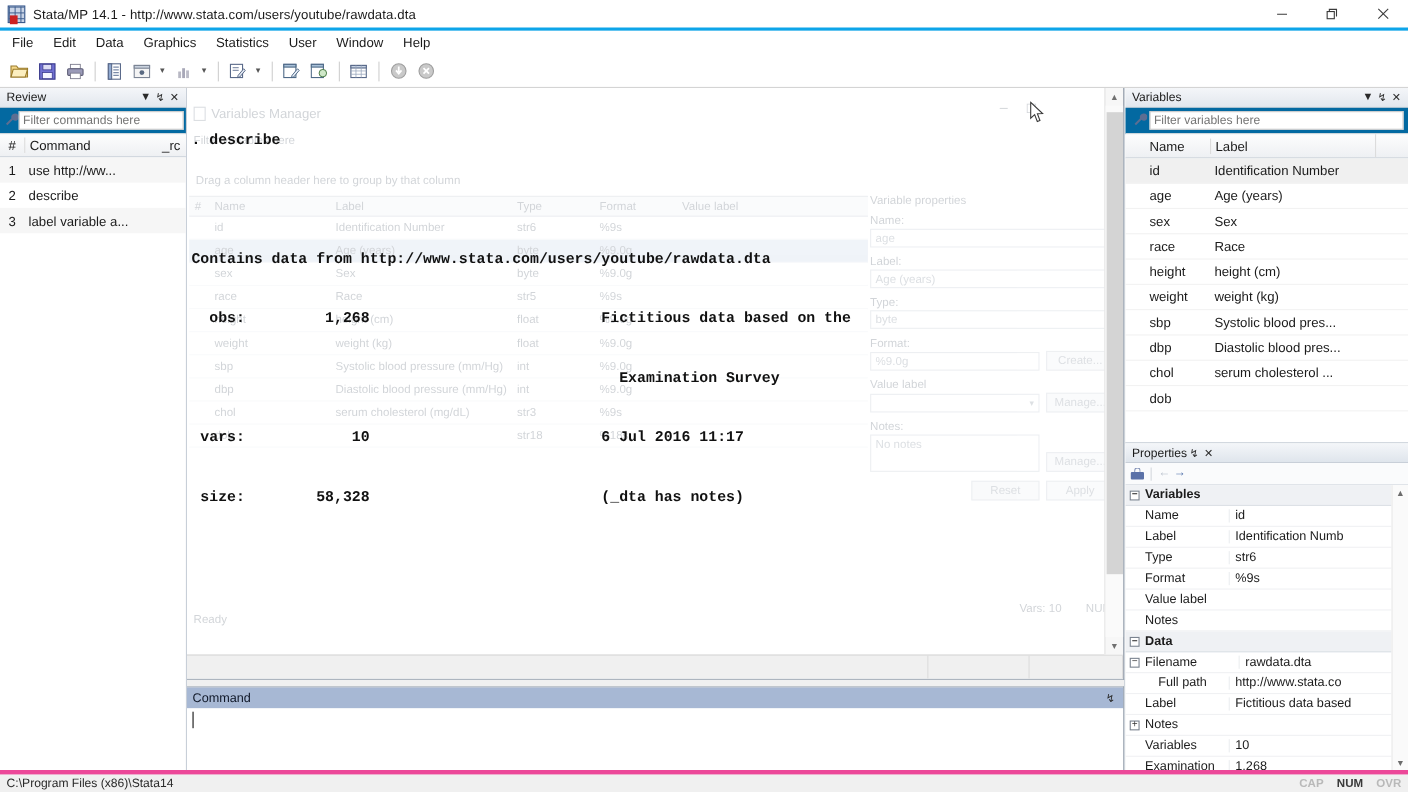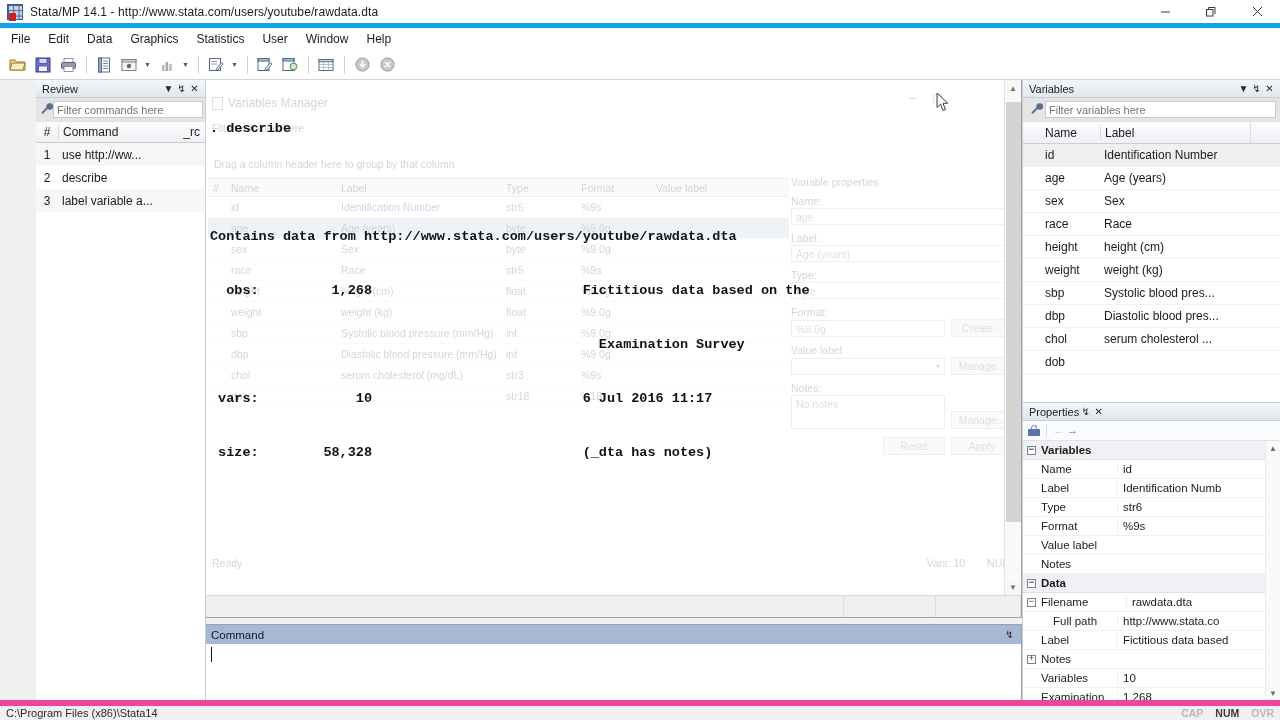--- a/index.html
+++ b/index.html
@@ -11,21 +11,21 @@
   #app {
     position: relative; width: 1280px; height: 720px;
     background: #f0f0f0;
     display: flex; flex-direction: column;
   }
 
   
   .titlebar {
     height: 28px; background: #ffffff;
     display: flex; align-items: center;
-    border-bottom: 5px solid #0ea5e9;
+    border-bottom: 3px solid #0ea5e9;
     flex: 0 0 28px;
   }
   .title-icon {
     width: 16px; height: 16px; margin-left: 7px; margin-right: 7px;
     position: relative; flex: 0 0 16px;
   }
   .title-icon .grid {
     position: absolute; inset: 0;
     background:
       linear-gradient(to right, #3b5b8c 0 1px, transparent 1px 100%) 0 0/5.3px 100%,
@@ -64,40 +64,40 @@
     width: 24px; height: 24px; display: flex; align-items: center; justify-content: center;
     margin-right: 1px; border: 1px solid transparent; border-radius: 2px;
   }
   .tb-sep { width: 1px; height: 18px; background: #cfcfcf; margin: 0 5px; }
   .tb-caret {
     width: 11px; height: 24px; display: flex; align-items: center; justify-content: center;
     font-size: 7px; color: #555; margin-right: 2px;
   }
 
   
-  .body-wrap { flex: 1; display: flex; min-height: 0; background: #f0f0f0; margin-left: 36px; }
+  .body-wrap { flex: 1; display: flex; min-height: 0; background: #f0f0f0; }
 
   
   .panel-head {
     height: 18px; display: flex; align-items: center;
     background: linear-gradient(to bottom, #f4f6f9 0%, #e2e7ee 100%);
     border-bottom: 1px solid #c8cfd8;
     padding: 0 4px 0 6px; font-size: 11px; color: #1b1b1b;
   }
   .panel-head .ph-title { flex: 1; }
   .ph-icon { width: 13px; text-align: center; font-size: 10px; color: #2a2a2a; cursor: default; }
 
   
   .review {
     width: 170px; flex: 0 0 170px; background: #ffffff;
     display: flex; flex-direction: column; border-right: 1px solid #c8cfd8;
   }
   .filter-row {
     height: 24px; display: flex; align-items: center; padding: 0 4px;
-    background: #e5e5e5; border-bottom: 1px solid #e3e3e3;
+    background: #0369a1; border-bottom: 1px solid #e3e3e3;
   }
   .wrench { width: 18px; text-align: center; color: #4a5a78; font-size: 12px; }
   .filter-input {
     flex: 1; height: 17px; border: 1px solid #c9c9c9; background: #fff;
     font-size: 11px; color: #999; padding: 0 3px; font-family: "Liberation Sans", sans-serif;
     outline: none; line-height: 15px;
   }
   .info-dot {
     width: 13px; height: 13px; border-radius: 50%; background: #3d6fb5; color: #fff;
     font-size: 9px; line-height: 13px; text-align: center; margin-left: 4px;
@@ -183,21 +183,21 @@
   }
   .gf-row { display: flex; gap: 6px; align-items: flex-end; }
   .gf-row .gf-field { flex: 1; }
   .gf-btn {
     width: 62px; height: 18px; border: 1px solid #c5ccd5; background: #eef0f3;
     font-size: 10.5px; text-align: center; line-height: 16px; color: #8e98a4;
   }
   .gf-sel::after { content: "\25BE"; margin-left: auto; font-size: 8px; }
   .gf-notes { height: 34px; align-items: flex-start; padding-top: 2px; }
   .ghost-status { position: absolute; left: 6px; bottom: 26px; font-size: 10.5px; }
-  .ghost-foot { position: absolute; right: 10px; bottom: 26px; font-size: 10.5px; display: flex; gap: 22px; }
+  .ghost-foot { position: absolute; right: 10px; bottom: 36px; font-size: 10.5px; display: flex; gap: 22px; }
   .ghost-mini { position: absolute; right: 62px; top: 10px; font-size: 13px; letter-spacing: 16px; }
 
   
   .cmdwin {
     flex: 0 0 76px; background: #fff; margin: 6px 0 0 0;
     border: 1px solid #9aa4b0; border-left: none; border-bottom: none;
     display: flex; flex-direction: column;
   }
   .cmd-head {
     height: 19px; background: #a7b8d4; display: flex; align-items: center;
@@ -274,21 +274,21 @@
               white-space: nowrap; overflow: hidden; }
   .prow.withexp { padding-left: 4px; }
   .prow.withexp .pk { width: 90px; padding-left: 5px; }
   .pvscroll { width: 15px; flex: 0 0 15px; background: #fafafa; border-left: 1px solid #eaeaea;
               display: flex; flex-direction: column; align-items: center; }
   .pvs-arrow { height: 14px; font-size: 8px; color: #6c6c6c; display: flex; align-items: center; }
   .pvs-track { flex: 1; width: 15px; }
 
   
   .statusbar {
-    height: 20px; flex: 0 0 20px; background: #f0f0f0; border-top: 6px solid #ec4899;
+    height: 20px; flex: 0 0 20px; background: #f0f0f0; border-top: 4px solid #ec4899;
     display: flex; align-items: center; font-size: 11px; color: #2a2a2a; padding: 0 6px;
   }
   .statusbar .sb-spacer { flex: 1; }
   .sb-flag { margin-left: 12px; font-weight: bold; font-size: 10.5px; }
   .sb-flag.off { color: #b9b9b9; }
   .sb-flag.on { color: #3a3a3a; }
 
   
   .mouse-cursor { position: absolute; left: 936px; top: 92px; z-index: 40; pointer-events: none; }
 </style>

